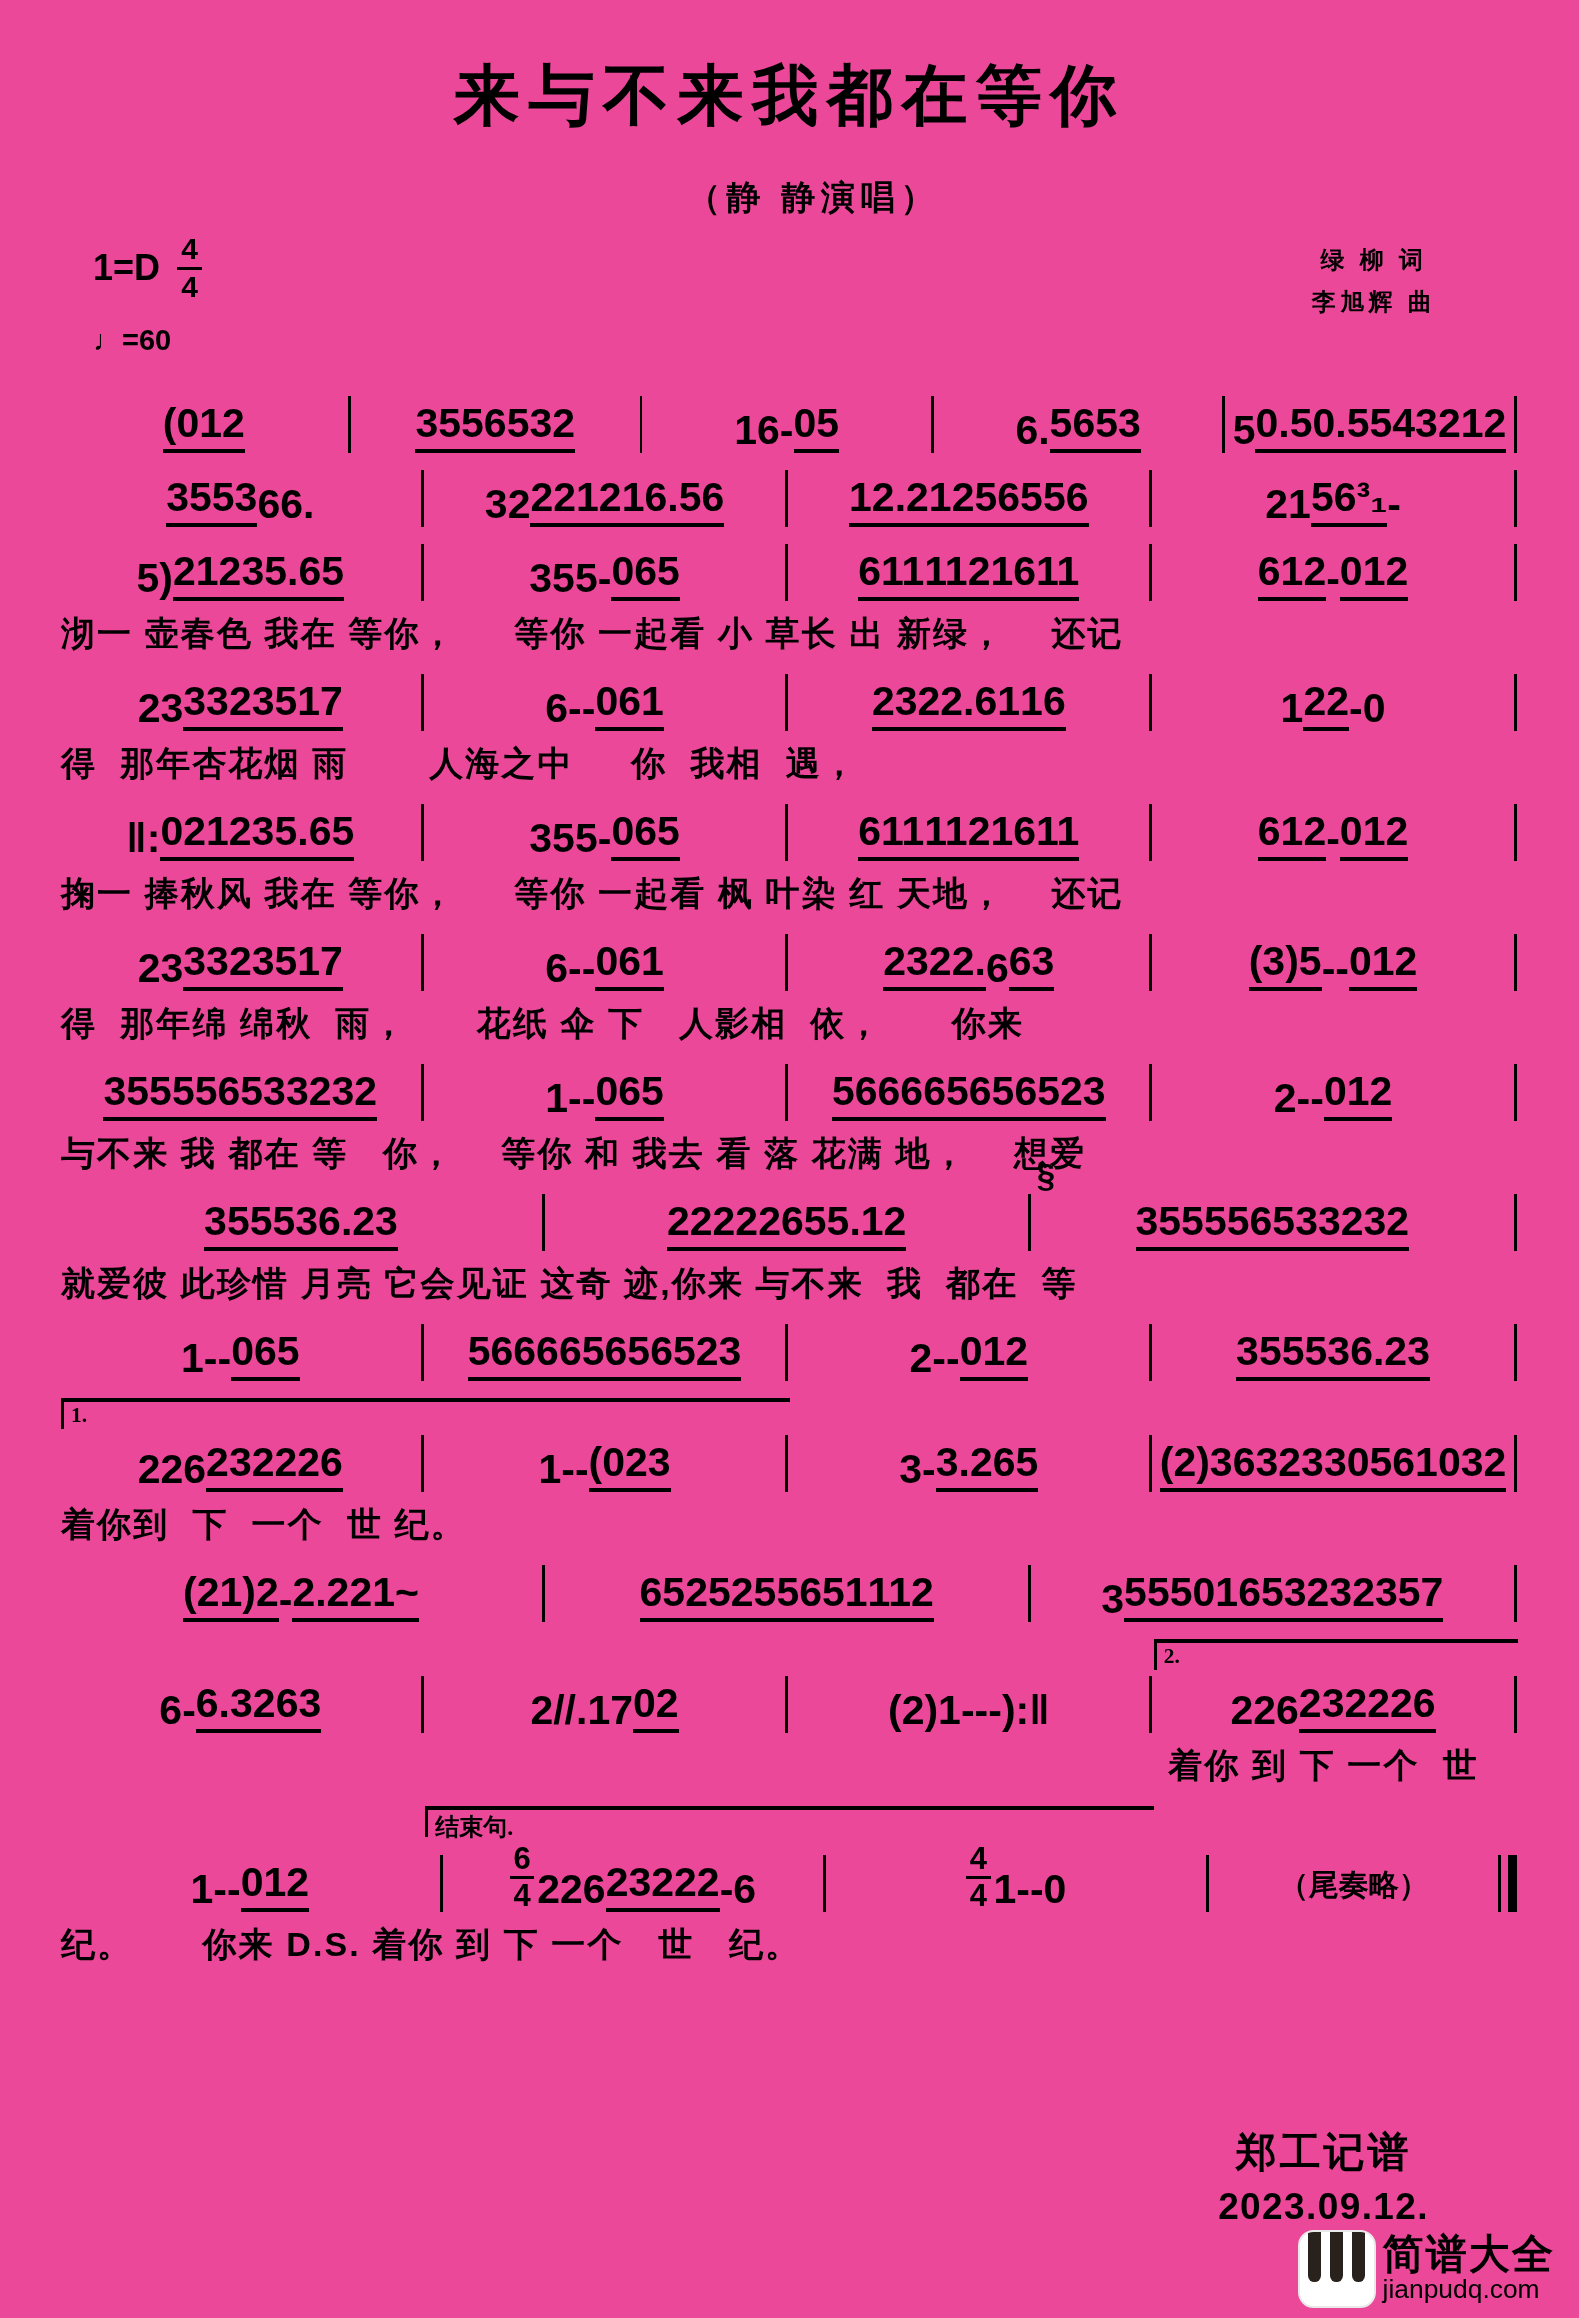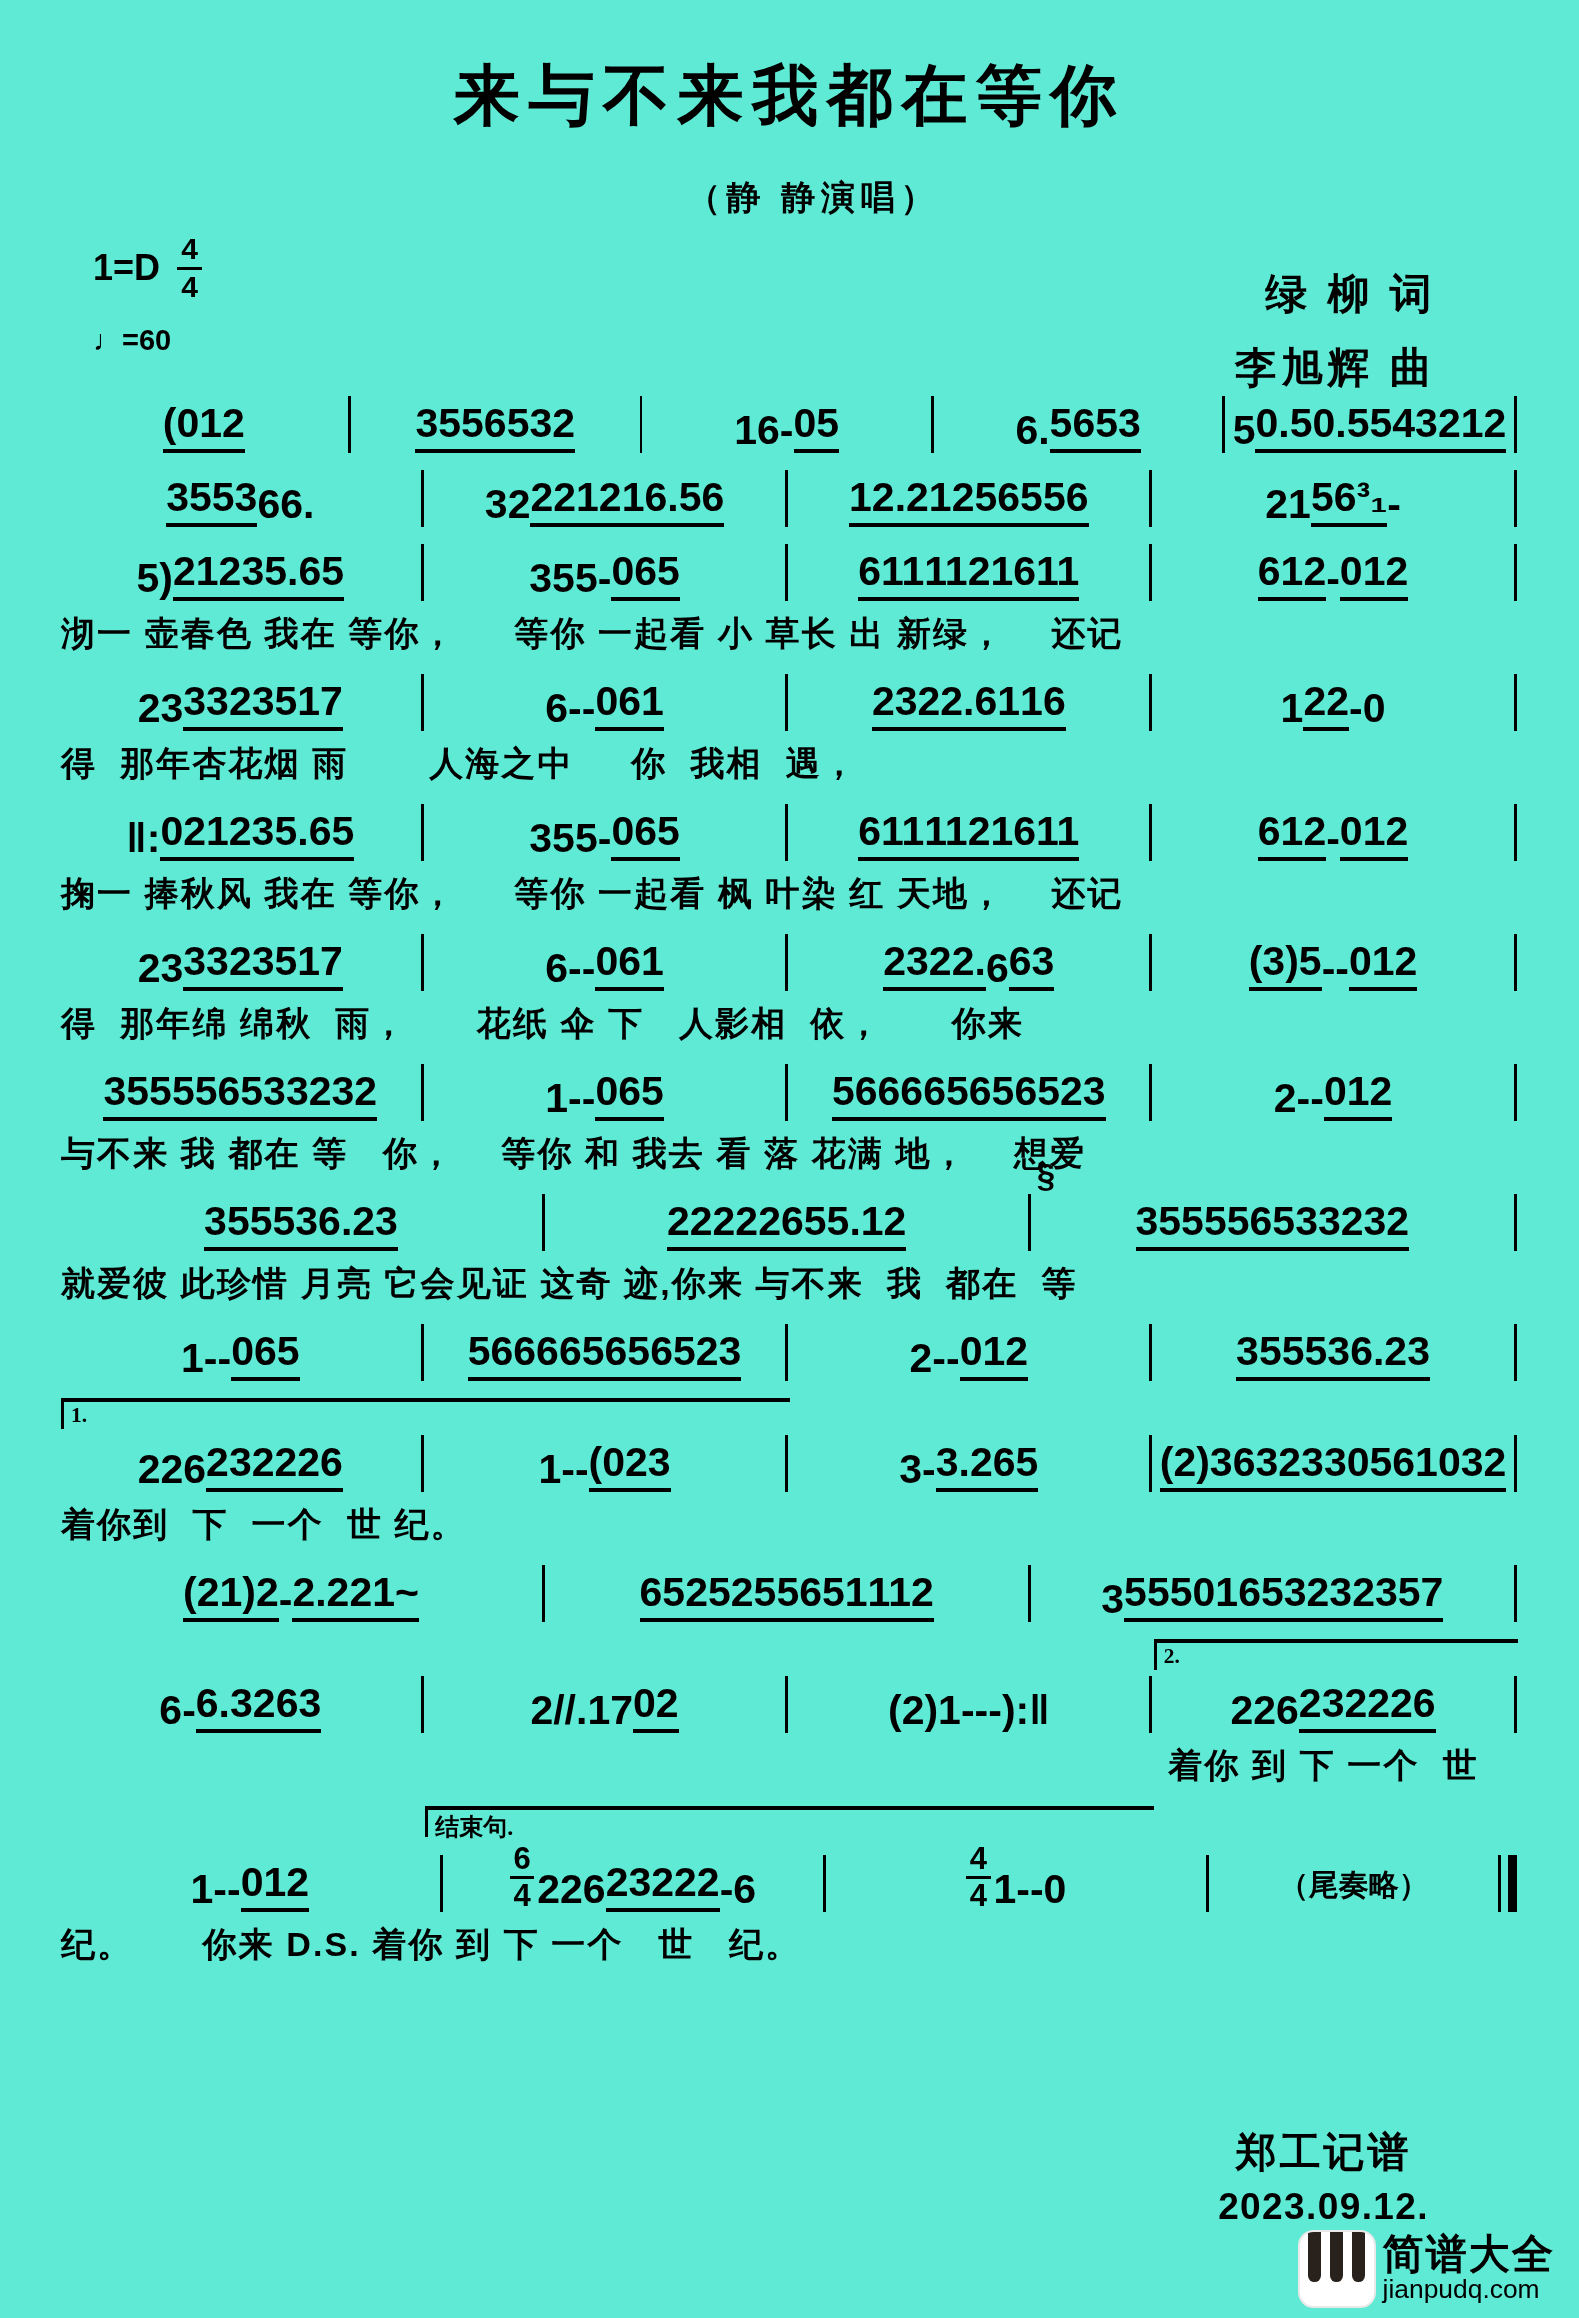--- a/index.html
+++ b/index.html
@@ -1,27 +1,27 @@
 <!DOCTYPE html>
 <html style="font-size:11.4px"><head>
 <meta charset="utf-8">
 <style>
   html,body{margin:0;padding:0;background:#888;}
-  .page{width:1579px;height:2319px;background:#5eead4;color:#000;position:relative;
+  .page{width:1579px;height:2319px;background:#ec4899;color:#000;position:relative;
         font-family:"Liberation Sans","DejaVu Sans",sans-serif;overflow:hidden;}
   .title{padding-top:51px;font-size:66px;font-weight:bold;text-align:center;letter-spacing:8.6px;}
   .subtitle{margin-top:34px;font-size:34px;text-align:center;letter-spacing:5.7px;font-weight:bold;padding-left:48px;}
   .meta{position:relative;height:143px;margin:13px 86px 0 93px;}
   .meta-left{position:absolute;left:0;top:0;}
   .key-row{display:flex;align-items:center;gap:17px;font-size:36px;font-weight:bold;}
   .ts-stack{display:inline-flex;flex-direction:column;align-items:center;line-height:1.02;font-size:30px;font-weight:bold;}
   .ts-top{border-bottom:3.6px solid #000;padding:0 4.3px 2.1px;}
   .ts-bot{padding-top:2.1px;}
   .tempo{margin-top:21.4px;font-size:29px;font-weight:bold;}
-  .meta-right{position:absolute;right:57px;top:23px;font-size:42px;font-weight:bold;line-height:1.75;letter-spacing:4.3px;text-align:right;}
+  .meta-right{position:absolute;right:57px;top:5px;font-size:24px;font-weight:bold;line-height:1.75;letter-spacing:4.3px;text-align:center;}
   .score{margin:18.6px 61px 0 61px;}
   .system{position:relative;margin-bottom:17px;}
   .system.pad-top{padding-top:37px;}
   .notation{display:flex;align-items:flex-end;}
   .measure{flex:1;display:flex;justify-content:center;align-items:flex-end;
            font-size:41px;font-weight:bold;min-height:54px;padding:0 5.7px;position:relative;}
   .measure.small{flex:0.75;font-size:30px;align-items:center;}
   .tok{white-space:pre;line-height:1.1;}
   .beam{border-bottom:4.3px solid #000;padding-bottom:2.9px;}
   .bar{width:2.9px;background:#000;height:57px;flex:none;align-self:flex-end;margin:0 1.4px;}

